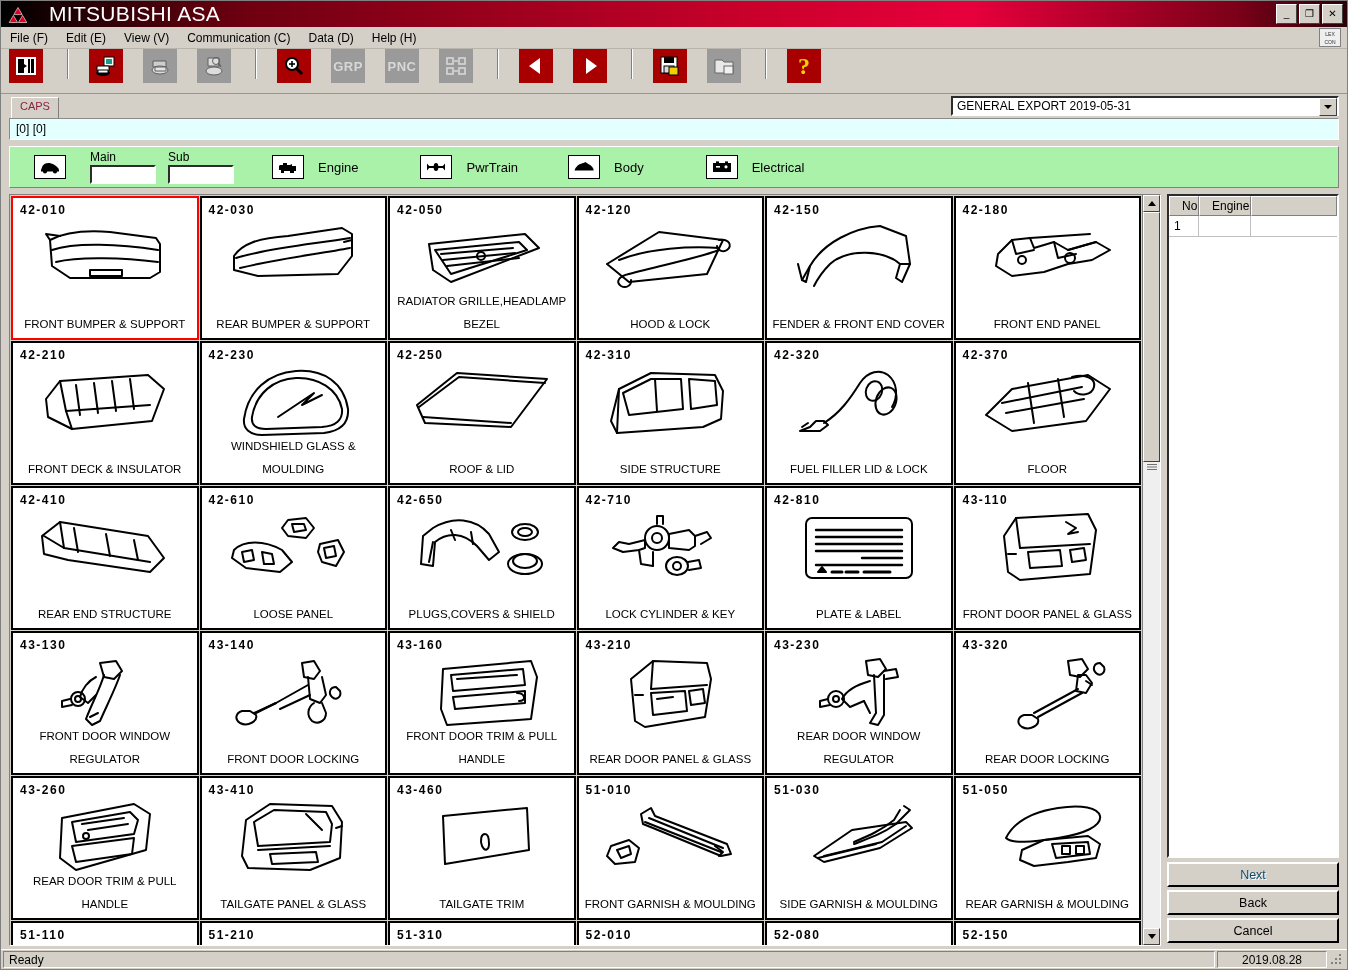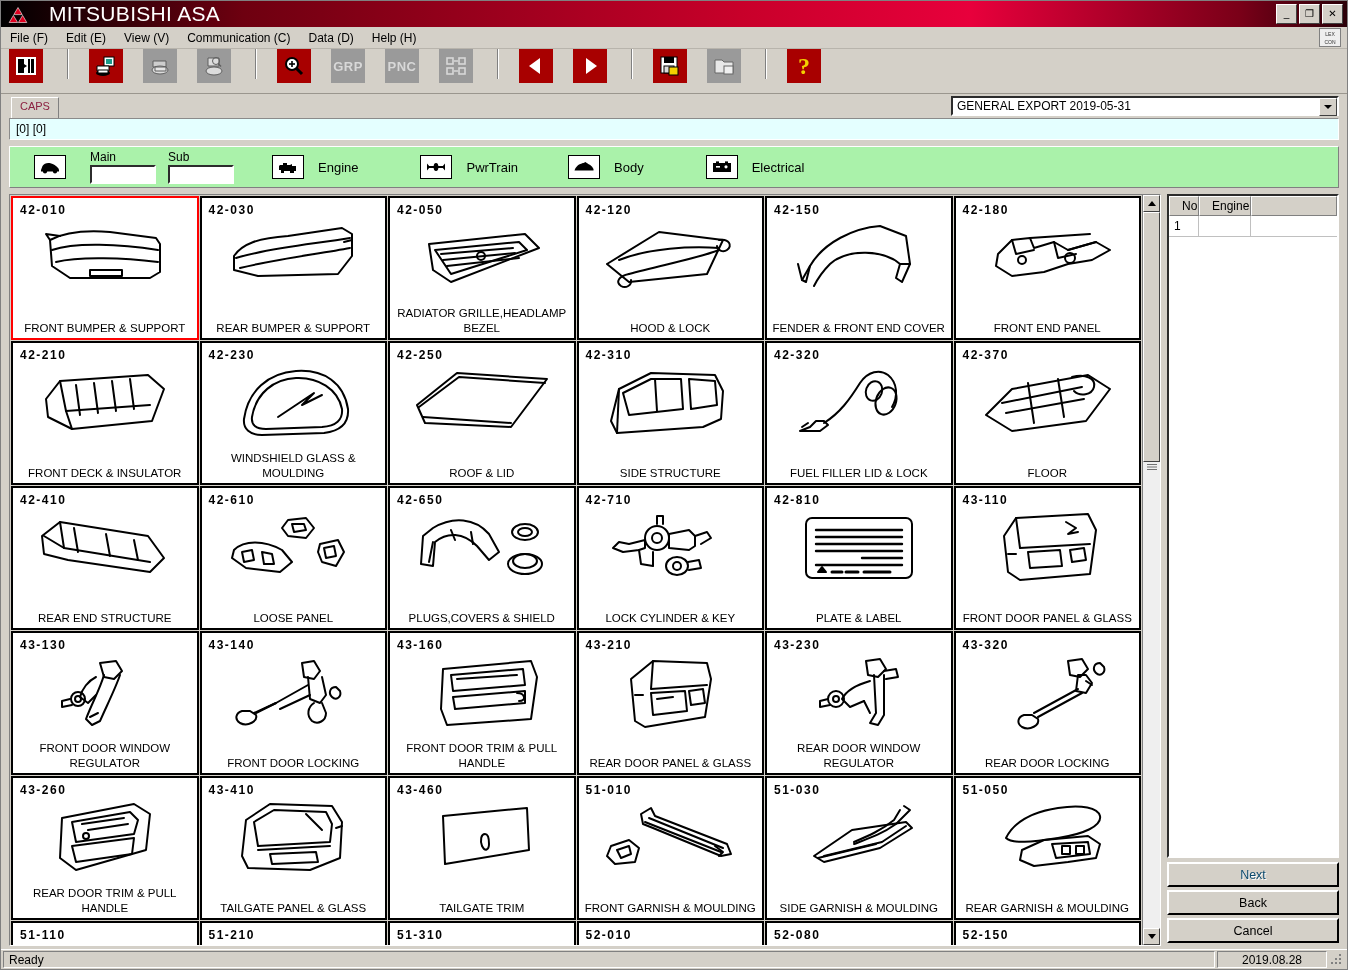--- a/index.html
+++ b/index.html
@@ -150,21 +150,21 @@
     position:absolute;left:7px;top:5px;font-size:12px;font-weight:bold;
     letter-spacing:1.5px;font-family:"Liberation Sans", sans-serif;
   }
   .cell-art{
     position:absolute;left:0;right:0;top:20px;height:82px;
     display:flex;align-items:center;justify-content:center;
   }
   .cell-art svg{display:block;}
   .cell-name{
     position:absolute;left:2px;right:2px;bottom:2px;
-    text-align:center;font-size:11.5px;line-height:15px;
+    text-align:center;font-size:11.5px;line-height:23px;
   }
 
   
   .vsb{
     flex:0 0 17px;width:17px;background:#e8e4dc;
     border-left:1px solid #808080;display:flex;flex-direction:column;
   }
   .sbbtn{
     height:17px;flex:0 0 17px;background:#d4d0c8;
     border:1px solid #fff;border-right-color:#404040;border-bottom-color:#404040;

